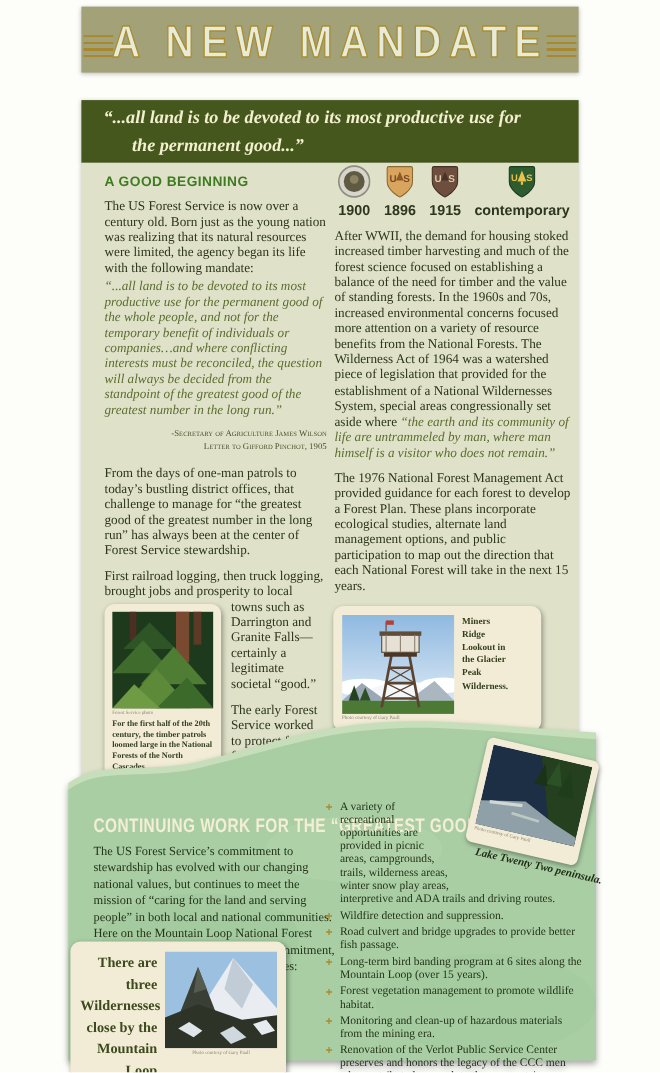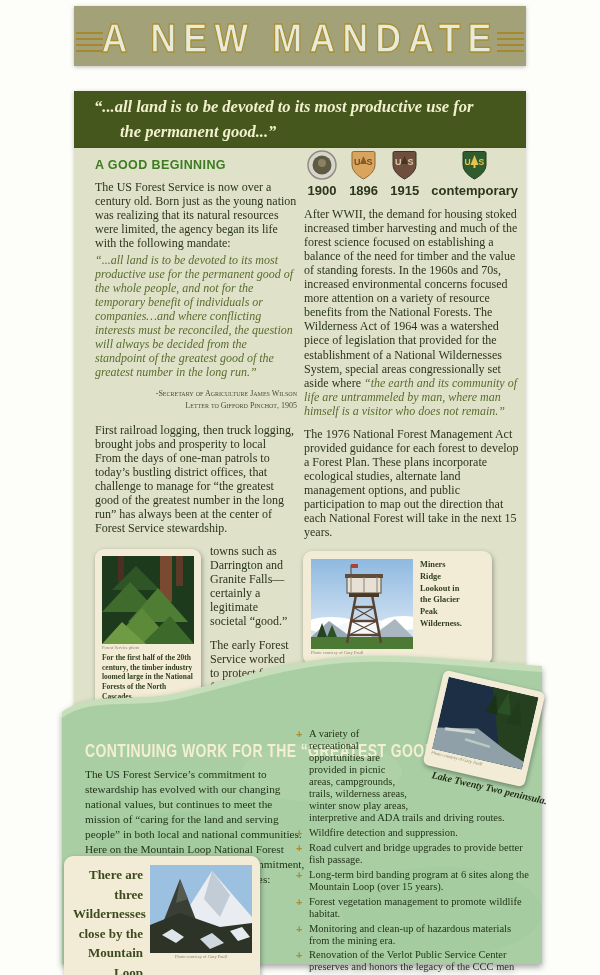--- a/index.html
+++ b/index.html
@@ -98,38 +98,38 @@
   <div class="bodybg"></div>
 
   <div class="col leftcol">
     <div class="sec-head">A GOOD BEGINNING</div>
     <p>The US Forest Service is now over a century old. Born just as the young nation was realizing that its natural resources were limited, the agency began its life with the following mandate:</p>
     <p class="greenital" style="margin-top:-6px;">“...all land is to be devoted to its most productive use for the permanent good of the whole people, and not for the temporary benefit of individuals or companies…and where conflicting interests must be reconciled, the question will always be decided from the standpoint of the greatest good of the greatest number in the long run.”</p>
     <div class="attr">
       <div>-Secretary of Agriculture James Wilson</div>
       <div>Letter to Gifford Pinchot, 1905</div>
     </div>
+    <p>From the days of one-man patrols to today’s bustling district offices, that challenge to manage for “the greatest good of the greatest number in the long run” has always been at the center of Forest Service stewardship.</p>
     <p style="margin-bottom:0;">First railroad logging, then truck logging, brought jobs and prosperity to local</p>
-    <p>From the days of one-man patrols to today’s bustling district offices, that challenge to manage for “the greatest good of the greatest number in the long run” has always been at the center of Forest Service stewardship.</p>
     <div>
       <div class="card treecard">
         <svg viewBox="0 0 92 88" preserveAspectRatio="none">
           <rect width="92" height="88" fill="#1e3a1d"></rect>
           <rect x="58" y="0" width="12" height="46" fill="#7a4a30"></rect>
           <rect x="74" y="0" width="7" height="30" fill="#5d3a28"></rect>
           <rect x="16" y="0" width="6" height="26" fill="#4a2f22"></rect>
           <polygon points="10,34 34,10 58,34" fill="#2f5526"></polygon>
           <polygon points="0,56 28,26 56,56" fill="#3f6b2d"></polygon>
           <polygon points="26,66 56,32 86,66" fill="#4f7d33"></polygon>
           <polygon points="8,88 40,52 72,88" fill="#5c8a38"></polygon>
           <polygon points="40,88 68,60 92,88" fill="#3c6a2b"></polygon>
           <polygon points="0,88 20,66 44,88" fill="#6f9b44"></polygon>
         </svg>
         <div class="credit">Forest Service photo</div>
-        <div class="cardcap">For the first half of the 20th century, the timber industry loomed large in the National Forests of the North Cascades.</div>
+        <div class="cardcap">For the first half of the 20th century, the timber patrols loomed large in the National Forests of the North Cascades.</div>
       </div>
       <p>towns such as Darrington and Granite Falls—certainly a legitimate societal “good.”</p>
       <p>The early Forest Service worked to protect forests from wild fire with the development of trails and lookouts.</p>
     </div>
   </div>
 
   <div class="col rightcol">
     <div class="badges">
       <div class="badge">
         <svg width="30" height="30" viewBox="0 0 30 30">

